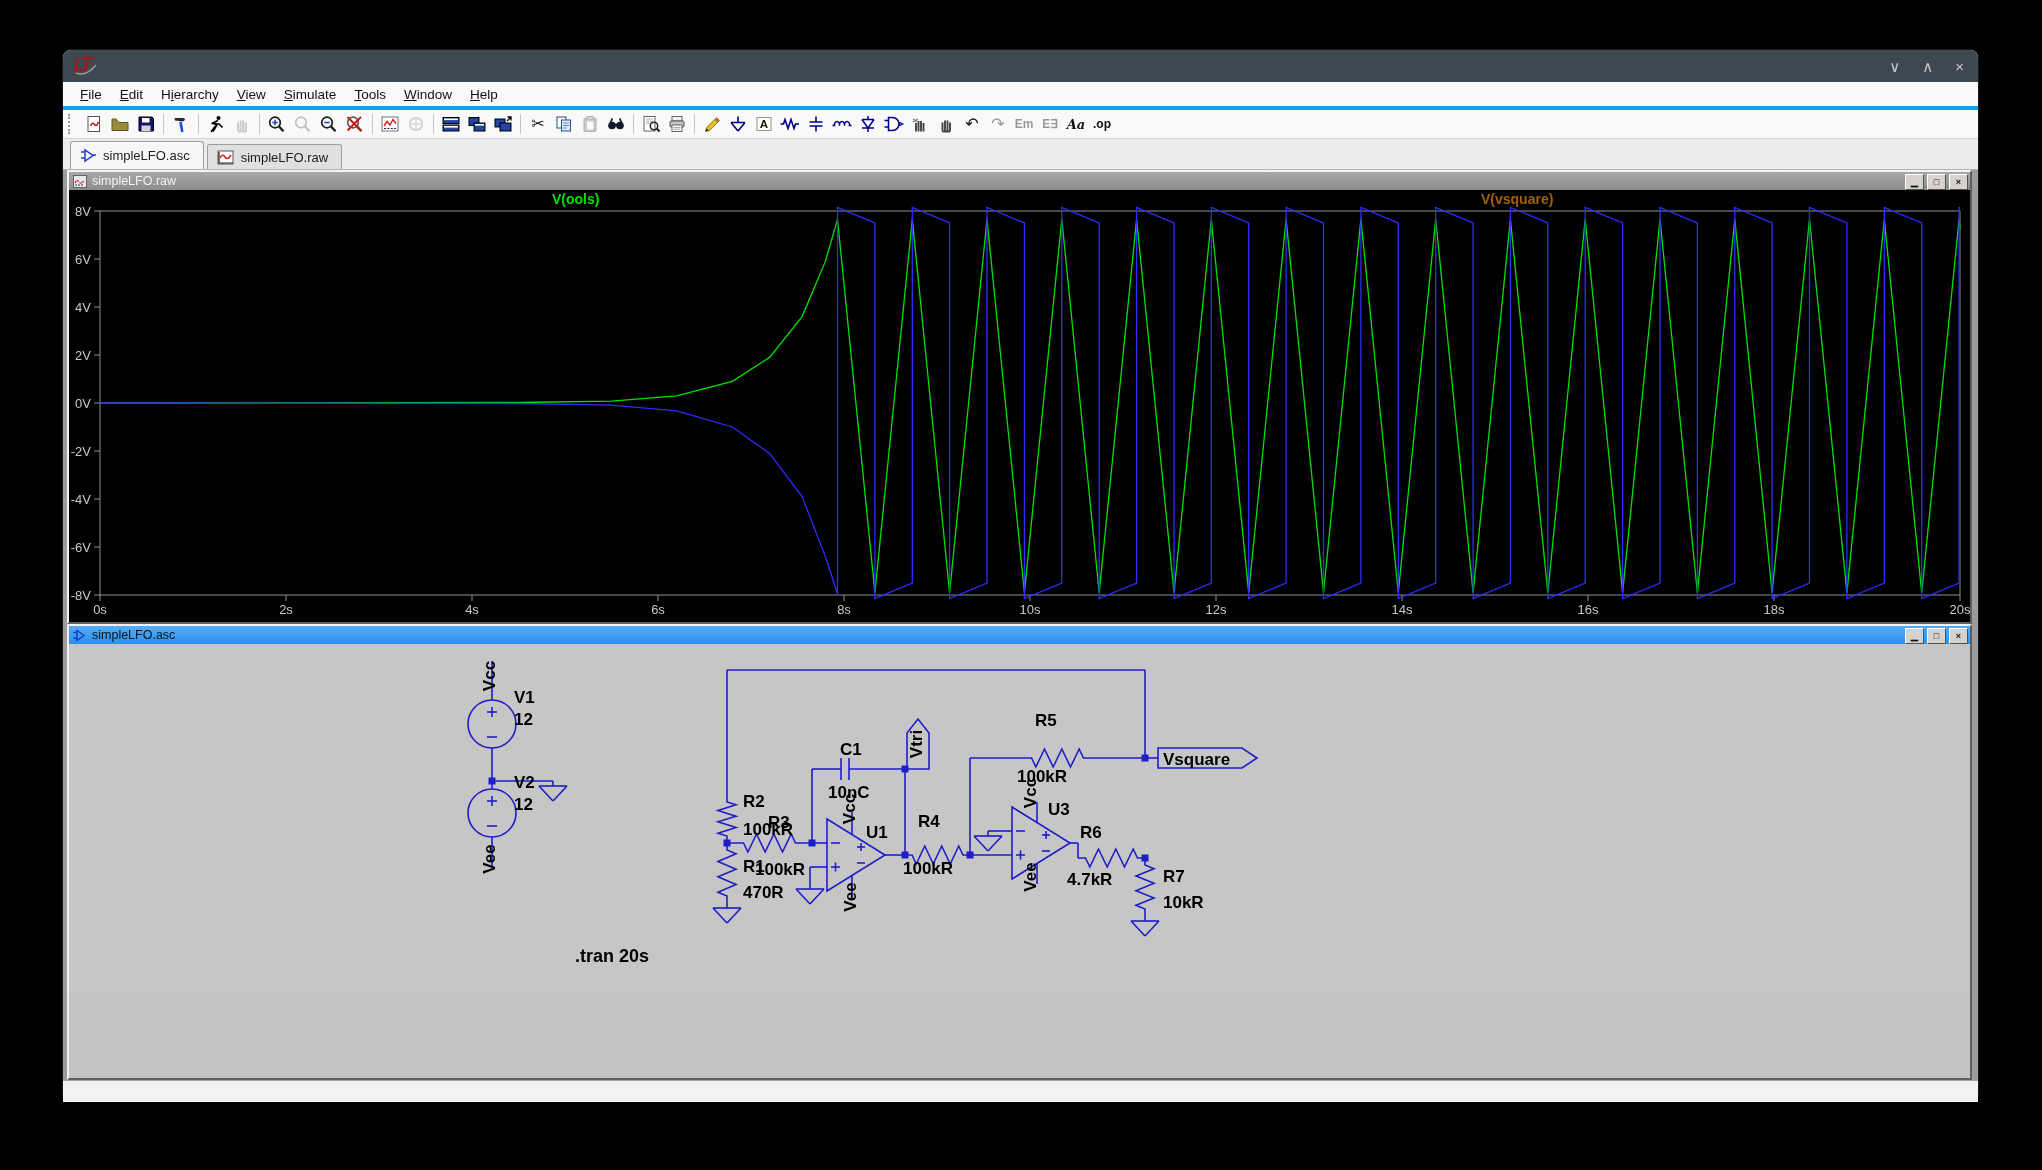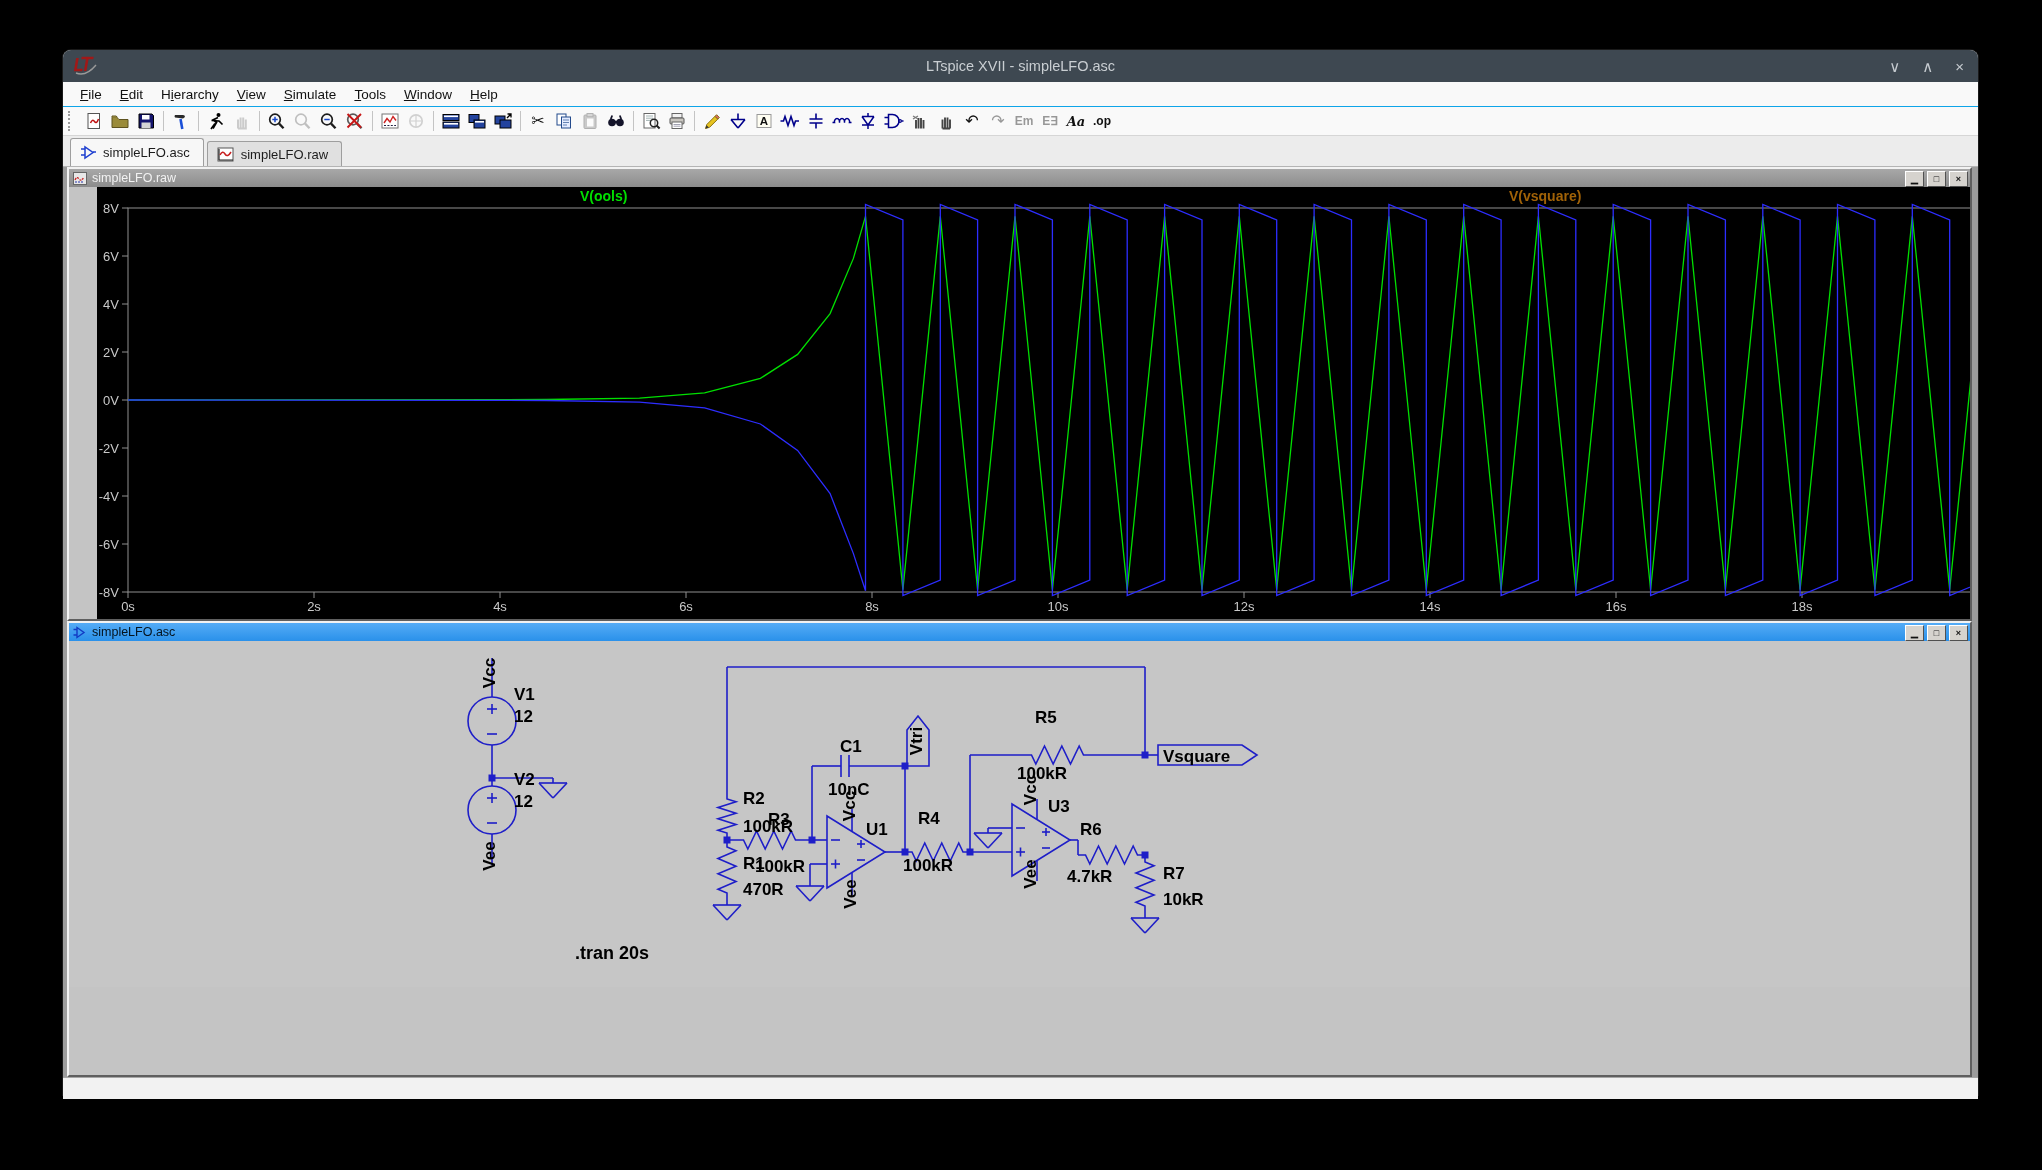--- a/index.html
+++ b/index.html
@@ -8,21 +8,21 @@
   .app{position:absolute;left:63px;top:50px;width:1915px;height:1045px;background:#ececec;
        border-radius:8px 8px 0 0;box-shadow:0 0 0 1px #1a1a1a;}
   
   .titlebar{position:relative;height:32px;background:#3e4851;border-radius:8px 8px 0 0;}
   .apptitle{position:absolute;left:0;right:0;top:8px;text-align:center;font-size:14.5px;color:#c9ced2;}
   .logo{position:absolute;left:9px;top:5px;}
   .winbtns{position:absolute;right:14px;top:0;height:32px;display:flex;align-items:center;gap:22px;}
   .wb{color:#c6cbd0;font-size:15px;line-height:1;cursor:default;}
   
   .menubar{height:24px;background:#f9f9f9;display:flex;align-items:center;padding-left:8px;
-           font-size:13.5px;color:#111;border-bottom:1px solid #0ea5e9;}
+           font-size:13.5px;color:#111;border-bottom:4px solid #0ea5e9;}
   .menu-item{padding:3px 9px;}
   .menu-item u{text-decoration:underline;}
   
   .toolbar{height:28px;background:#f9f9f9;display:flex;align-items:center;padding-left:4px;
            border-bottom:1px solid #d6d6d6;}
   .grip{width:6px;height:20px;border-left:2px dotted #9a9a9a;margin:0 5px 0 1px;}
   .tbtn{width:26px;height:24px;display:flex;align-items:center;justify-content:center;}
   .tbtn.disabled{opacity:.42;filter:grayscale(1);}
   .tglyph{font-size:16px;color:#111;line-height:1;}
   .tglyph.small{font-size:12px;font-weight:bold;}
@@ -40,21 +40,21 @@
   .subwin{position:absolute;left:4px;width:1905px;border:2px solid;
           border-color:#f2f2f2 #5f5f5f #5f5f5f #f2f2f2;background:#c4c4c4;box-sizing:border-box;}
   .wave{top:0;height:454px;}
   .schem{top:454px;height:456px;}
   .subtitle{position:relative;height:18px;display:flex;align-items:center;gap:5px;padding:0 4px;font-size:12.5px;}
   .subtitle.gray{background:linear-gradient(#a8a8a8,#8c8c8c);color:#f2f2f2;}
   .subtitle.blue{background:linear-gradient(#55acf6,#2a91ea);color:#04131f;}
   .sbtns{position:absolute;right:2px;top:1.5px;display:flex;gap:3px;}
   .sb{width:17px;height:14px;background:#d6d3ce;border:1px solid;border-color:#fff #505050 #505050 #fff;
       font-size:9px;display:flex;align-items:center;justify-content:center;color:#111;font-weight:bold;}
-  .waveclient{position:relative;height:432px;background:#000;overflow:hidden;margin-left:28px;}
+  .waveclient{position:relative;height:432px;background:#000;overflow:hidden;}
   .legend{position:absolute;top:1px;font-size:14px;font-weight:bold;}
   .schemclient{position:relative;height:346px;background:#c6c6c6;overflow:hidden;}
   text.plt{font-family:"Liberation Sans",sans-serif;font-size:13px;fill:#c9c9c9;}
   text.sch-text{font-family:"Liberation Sans",sans-serif;font-size:17px;font-weight:bold;fill:#000;}
   text.sch-dir{font-family:"Liberation Sans",sans-serif;font-size:18px;font-weight:bold;fill:#000;}
   
   .statusbar{height:21px;background:#f2f2f2;border-top:1px solid #a6a6a6;position:relative;}
 </style>
 </head>
 <body>
@@ -63,21 +63,20 @@
   <div class="app">
 
     <div class="titlebar">
       <svg class="logo" width="26" height="22" viewBox="0 0 26 22">
         <g transform="skewX(-10)">
           <path d="M6 3 v12 h7" stroke="#a01818" stroke-width="2.6" fill="none"></path>
           <path d="M10 3 h12 M16 3 v13" stroke="#a01818" stroke-width="2.6" fill="none"></path>
         </g>
         <path d="M4 18 q10 4 20-8" stroke="#9a9a9a" stroke-width="1.4" fill="none"></path>
       </svg>
-      <div class="apptitle">LTspice XVII - simpleLFO.asc</div>
       <div class="winbtns">
         <span class="wb">∨</span>
         <span class="wb">∧</span>
         <span class="wb">×</span>
       </div>
     </div>
 
     <div class="menubar" id="menubar">
         <span class="menu-item"><u>F</u>ile</span>
         <span class="menu-item"><u>E</u>dit</span>

